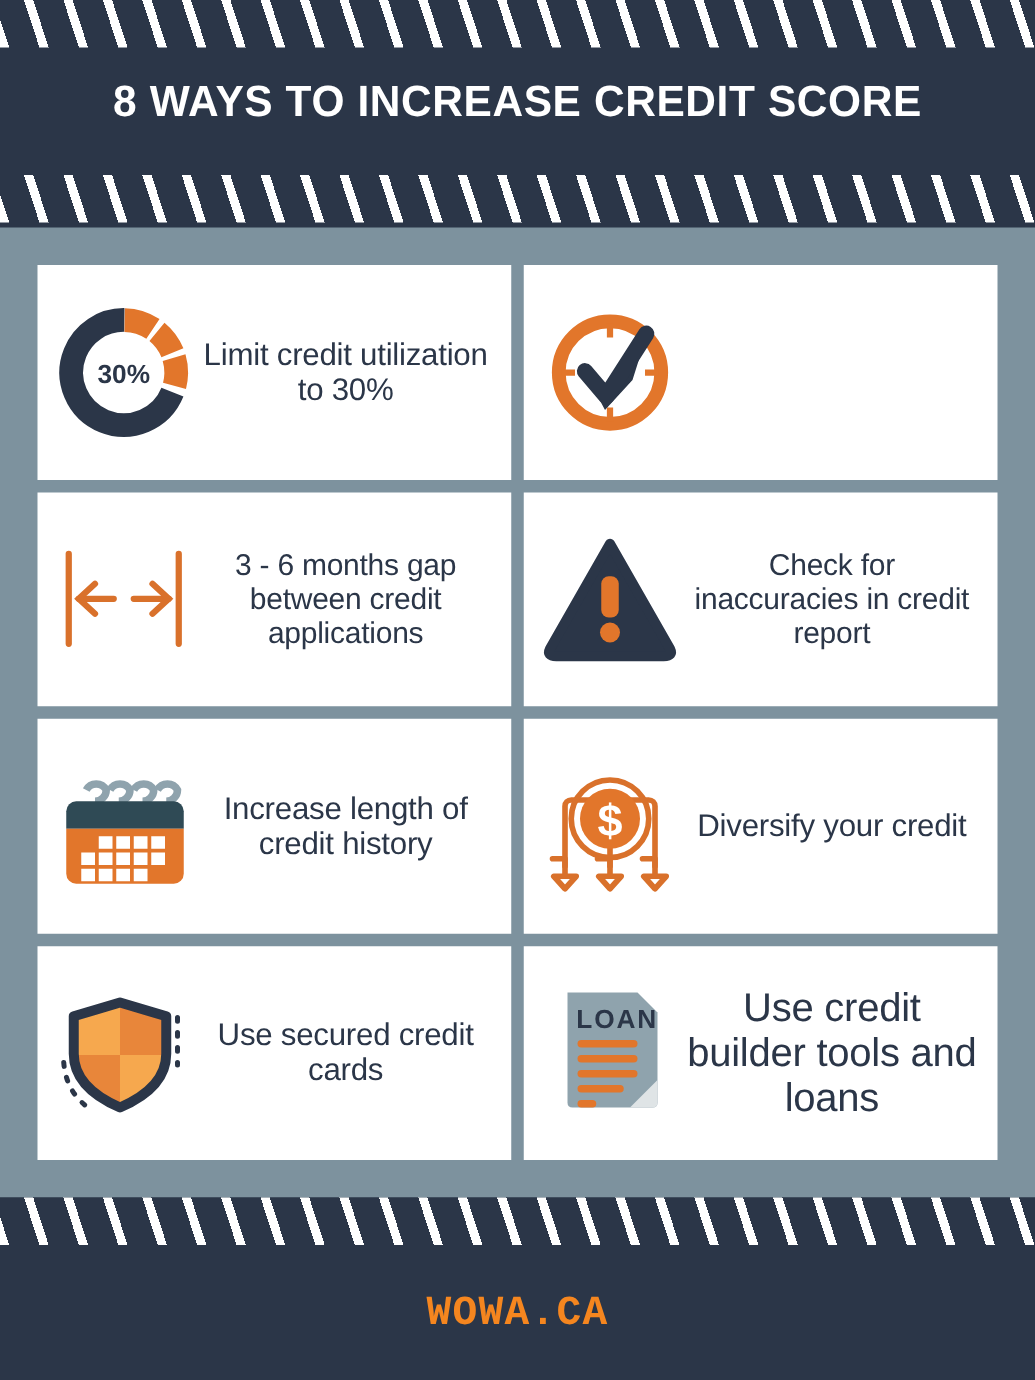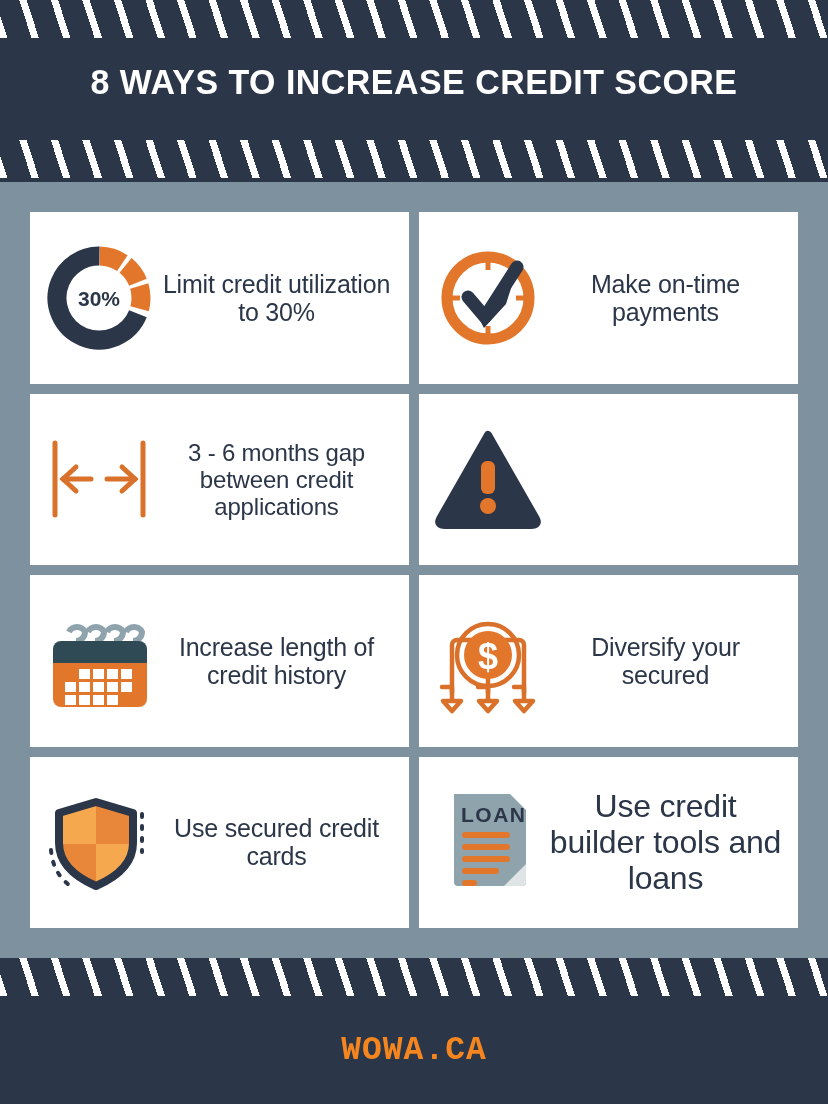--- a/index.html
+++ b/index.html
@@ -127,21 +127,20 @@
             <g stroke="#e2762b" stroke-width="5" stroke-linecap="butt">
               <line x1="56" y1="17" x2="56" y2="28"></line>
               <line x1="56" y1="84" x2="56" y2="95"></line>
               <line x1="17" y1="56" x2="28" y2="56"></line>
               <line x1="84" y1="56" x2="95" y2="56"></line>
             </g>
             <path d="M36 56 L52 74 L86 24 L74 62 L52 86 Z" fill="#2b3648"></path>
             <path d="M36 55 L53 75 L85 25" fill="none" stroke="#2b3648" stroke-width="13" stroke-linecap="round" stroke-linejoin="round"></path>
           </svg>
         </div>
-        <div class="card-text">Make on-time payments</div>
       </div>
 
       <div class="card c3">
         <div class="icon-wrap">
           <svg width="112" height="112" viewBox="0 0 112 112">
             <g stroke="#d9712b" stroke-width="5" stroke-linecap="round" fill="none">
               <line x1="12" y1="20" x2="12" y2="92"></line>
               <line x1="100" y1="20" x2="100" y2="92"></line>
               <line x1="20" y1="56" x2="48" y2="56"></line>
               <polyline points="33,44 20,56 33,68"></polyline>
@@ -154,20 +153,21 @@
       </div>
 
       <div class="card c4">
         <div class="icon-wrap">
           <svg width="112" height="112" viewBox="0 0 112 112">
             <path d="M56 12 L104 96 Q107 102 99 102 L13 102 Q5 102 8 96 Z" fill="#2b3648" stroke="#2b3648" stroke-width="8" stroke-linejoin="round"></path>
             <rect x="49" y="38" width="14" height="33" rx="6" fill="#e2762b"></rect>
             <circle cx="56" cy="83" r="8" fill="#e2762b"></circle>
           </svg>
         </div>
+        <div class="card-text">Check for inaccuracies in credit report</div>
       </div>
 
       <div class="card c5">
         <div class="icon-wrap">
           <svg width="112" height="112" viewBox="0 0 112 112">
             <g fill="none" stroke="#8fa3ad" stroke-width="6">
               <path d="M26 27 a9 9 0 0 1 16 0 a9 9 0 0 1 -9 9"></path>
               <path d="M45 27 a9 9 0 0 1 16 0 a9 9 0 0 1 -9 9"></path>
               <path d="M64 27 a9 9 0 0 1 16 0 a9 9 0 0 1 -9 9"></path>
               <path d="M83 27 a9 9 0 0 1 16 0 a9 9 0 0 1 -9 9"></path>
@@ -202,21 +202,21 @@
               <path d="M56 60 V88"></path>
               <polyline points="10,82 20,82 20,96 29,96 20,106 11,96 20,96"></polyline>
               <polyline points="46,82 56,82 56,96 65,96 56,106 47,96 56,96"></polyline>
               <polyline points="82,82 92,82 92,96 101,96 92,106 83,96 92,96"></polyline>
             </g>
             <circle cx="56" cy="50" r="31" fill="none" stroke="#d9712b" stroke-width="4.5"></circle>
             <circle cx="56" cy="50" r="24" fill="#e2762b"></circle>
             <text x="56" y="64" text-anchor="middle" fill="#ffffff" font-family="Liberation Sans, sans-serif" font-size="36" font-weight="bold">$</text>
           </svg>
         </div>
-        <div class="card-text">Diversify your secured</div>
+        <div class="card-text">Diversify your credit</div>
       </div>
 
       <div class="card c7">
         <div class="icon-wrap">
           <svg width="112" height="112" viewBox="0 0 112 112">
             <defs>
               <clipPath id="shieldClip">
                 <path d="M53 16 L90 27 V57 Q90 84 53 100 Q16 84 16 57 V27 Z"></path>
               </clipPath>
             </defs>

